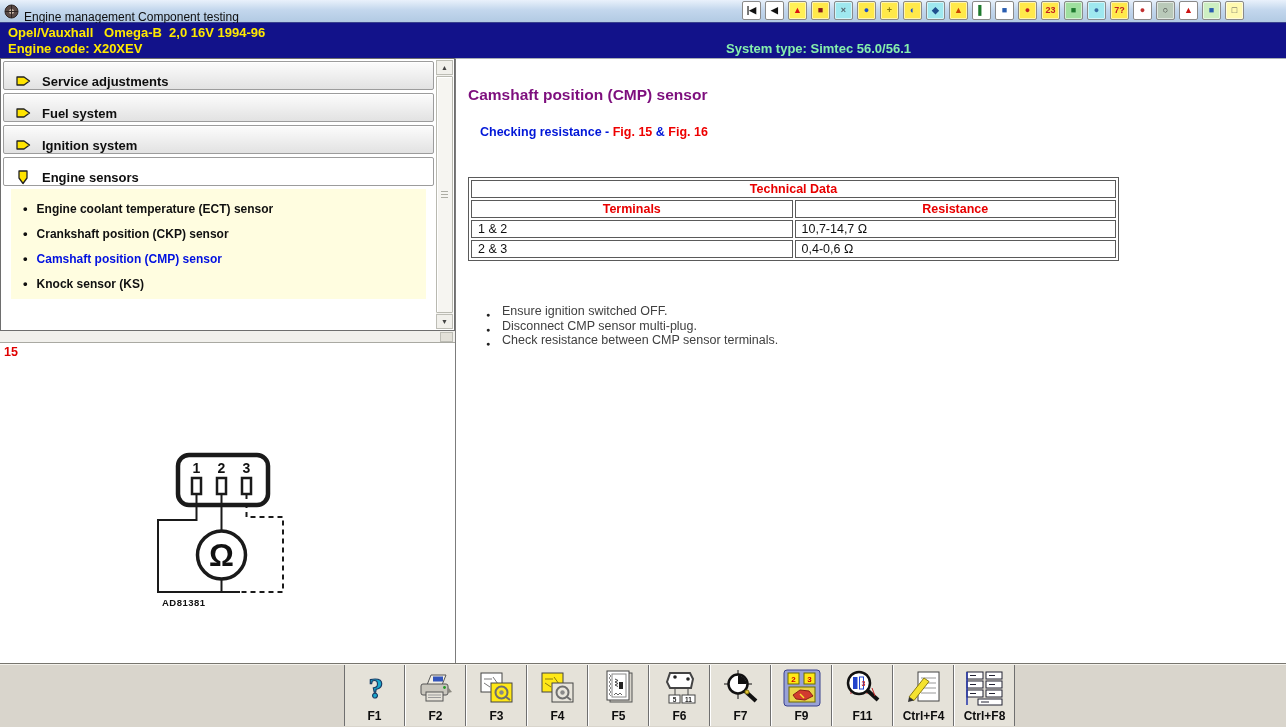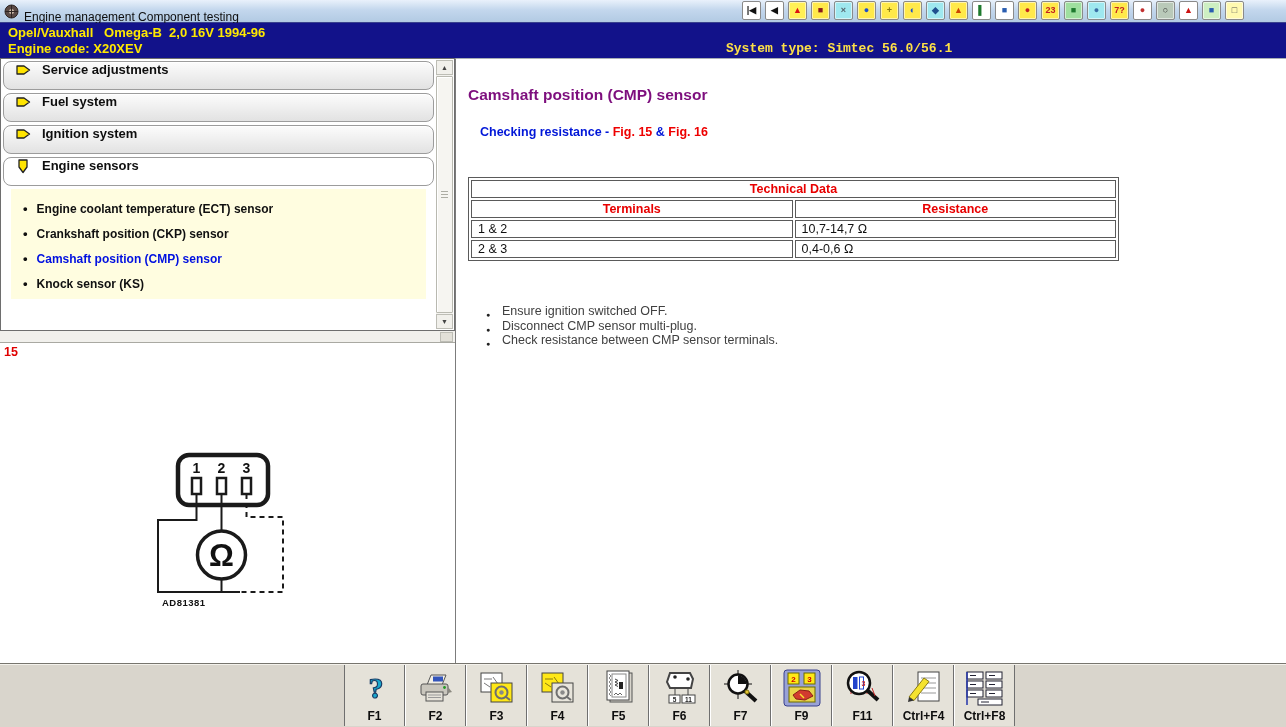--- a/index.html
+++ b/index.html
@@ -14,28 +14,28 @@
   .title-text{font-size:12px;color:#0E0E0E;margin-top:12px;}
   .tb-icons{position:absolute;right:42px;top:1px;display:flex;gap:4px;}
   .tbi{width:19px;height:19px;box-sizing:border-box;border:1px solid #8A8A8A;border-radius:2px;
        display:flex;align-items:center;justify-content:center;box-shadow:inset 0 0 0 1px rgba(255,255,255,.55);}
   .tbi span{font-size:9px;font-weight:bold;line-height:1;}
 
   
   .appheader{position:absolute;top:23px;left:0;right:0;height:50px;background:#12128A;}
   .veh1{position:absolute;top:2px;left:8px;font-weight:bold;font-size:13px;color:#FFE900;white-space:pre;}
   .veh2{position:absolute;top:18px;left:8px;font-weight:bold;font-size:13px;color:#FFE900;}
-  .sys{position:absolute;top:18px;left:726px;font-weight:bold;font-size:13px;color:#fde047;font-family:Liberation Mono, monospace;}
+  .sys{position:absolute;top:18px;left:726px;font-weight:bold;font-size:13px;color:#86efac;}
 
   
   .sidebar{position:absolute;top:58px;left:0;width:455px;height:273px;background:#FFF;
            border:1px solid #6E6E6E;box-sizing:border-box;}
   .accordion{position:absolute;top:2px;left:2px;right:20px;}
-  .acc-header{height:27px;margin-bottom:3px;display:flex;align-items:flex-start;cursor:pointer;
-              background:linear-gradient(#FCFCFC,#E2E2E2);border:1px solid #9C9C9C;border-radius:8px;
+  .acc-header{height:27px;margin-bottom:3px;display:flex;align-items:flex-end;cursor:pointer;
+              background:linear-gradient(#FCFCFC,#E2E2E2);border:1px solid #9C9C9C;border-radius:2px;
               box-shadow:inset 0 1px 0 #FFF;}
   .acc-header.expanded{background:#FFFFFF;}
   .acc-arrow{margin:0 11px 0 11px;display:flex;}
   .acc-label{font-weight:bold;font-size:13px;color:#0E0E0E;}
   .subpanel{margin:1px 8px 0 8px;height:110px;background:#FFFDE0;box-sizing:border-box;padding:7px 0 0 12px;}
   #subitems{list-style:none;margin:0;padding:0;}
   .subitem{display:flex;align-items:center;height:25px;font-weight:bold;font-size:12px;color:#101010;cursor:pointer;}
   .dot{margin-right:9px;font-size:13px;color:#101010;}
   .subitem.selected .subitem-label{color:#0010E0;}
   .vscroll{position:absolute;top:1px;right:1px;bottom:1px;width:17px;background:#F3F2EE;}

